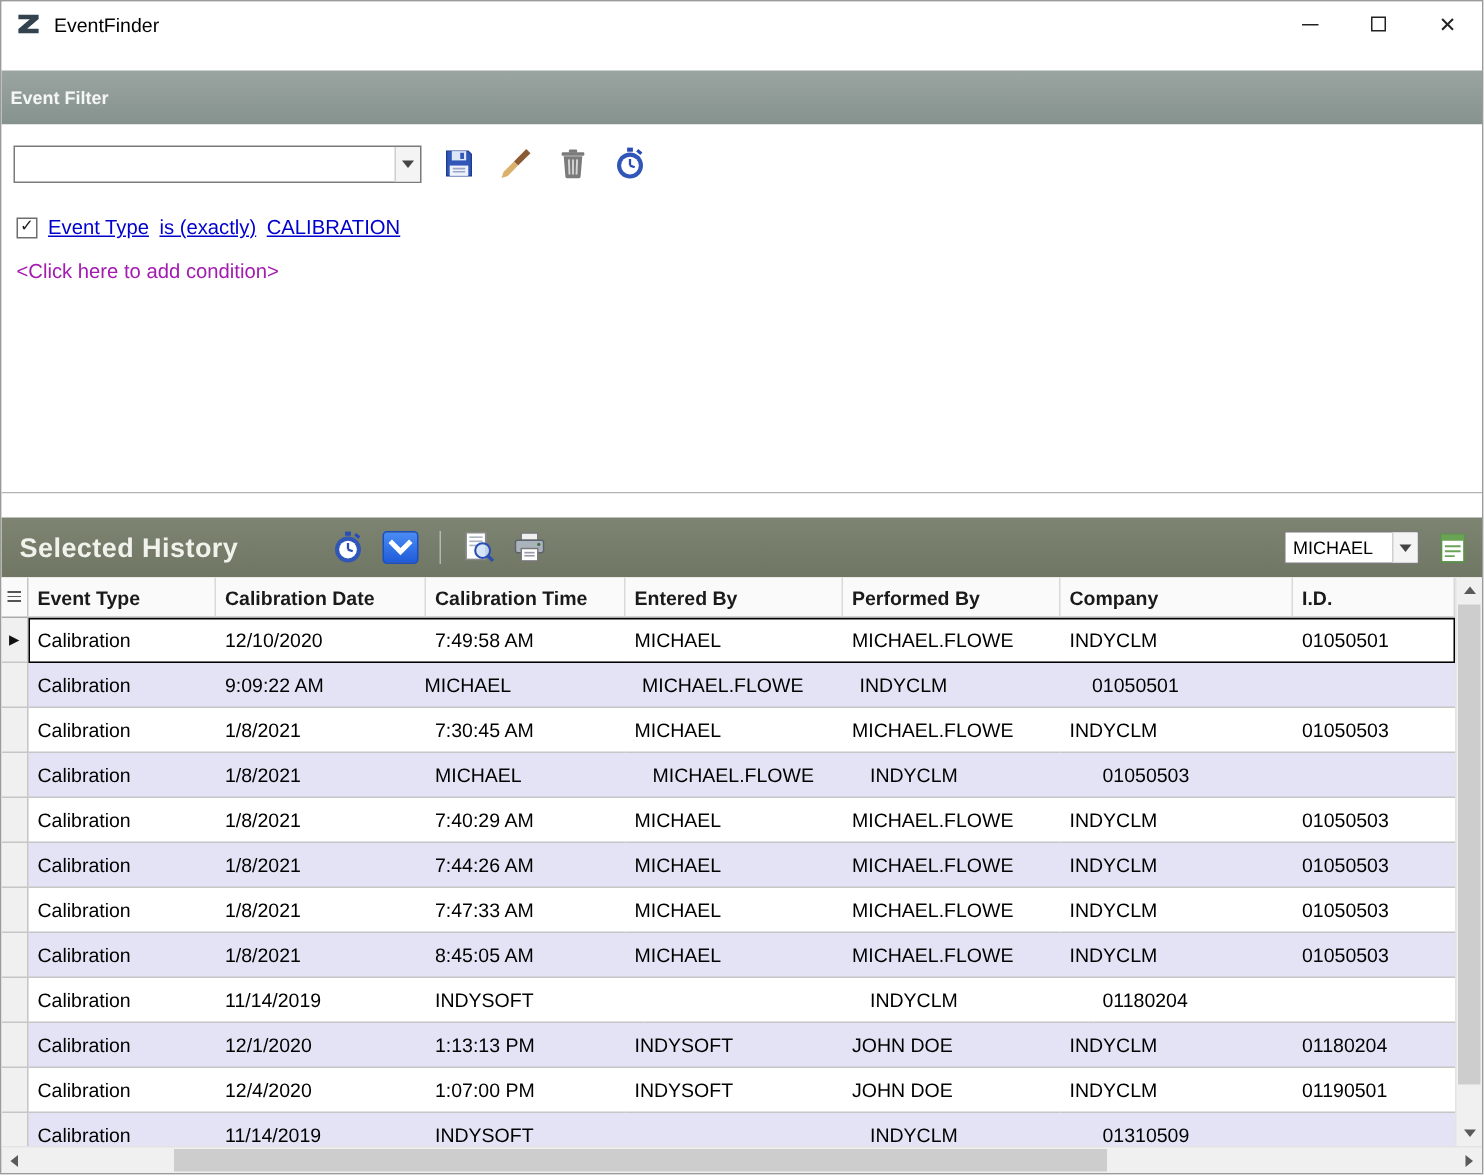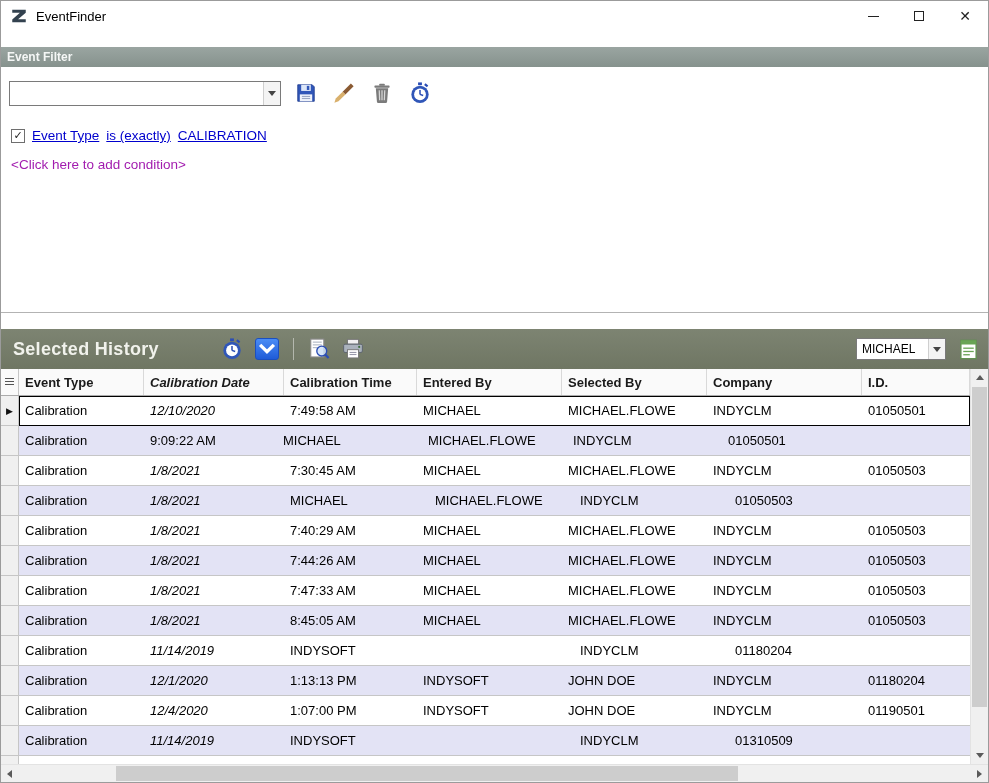--- a/index.html
+++ b/index.html
@@ -21,21 +21,21 @@
   .title-text { font-size: 13px; color: #000; flex: 1; }
   .win-btn { width: 46px; height: 30px; display: flex; align-items: center; justify-content: center; cursor: default; }
   .min-glyph { width: 11px; height: 1px; background: #222; display: block; }
   .max-glyph { width: 10px; height: 10px; border: 1px solid #222; display: block; }
   .close-glyph { font-size: 14px; color: #222; line-height: 1; }
 
   .tb-gap { height: 16px; flex: 0 0 auto; background: #fff; }
   .mid-gap { height: 16px; flex: 0 0 auto; background: #fff; }
 
   
-  .ef-bar { height: 20px; flex: 0 0 auto; background: linear-gradient(#9aa5a1, #86928d);
+  .ef-bar { height: 36px; flex: 0 0 auto; background: linear-gradient(#9aa5a1, #86928d);
             color: #f5f7f6; font-size: 12px; font-weight: bold;
             display: flex; align-items: center; padding-left: 6px; }
   .ef-toolbar { height: 52px; flex: 0 0 auto; display: flex; align-items: center; padding: 0 8px; background: #fff; }
   .combo { background: #fff; border: 1px solid #7a7a7a; display: flex; align-items: stretch; height: 25px; }
   .filter-combo { width: 272px; }
   .combo .val { flex: 1; font-size: 13px; display: flex; align-items: center; padding: 0 5px; white-space: nowrap; overflow: hidden; }
   .combo .dd { width: 17px; display: flex; align-items: center; justify-content: center; background: #f4f4f4; border-left: 1px solid #cfcfcf; }
   .dd-tri { width: 0; height: 0; border: 4px solid transparent; border-top: 5px solid #444; margin-top: 4px; }
   .tool-btn { width: 27px; height: 27px; display: flex; align-items: center; justify-content: center; margin-left: 11px; }
   .tool-btn:first-of-type { margin-left: 14px; }
@@ -77,21 +77,21 @@
   .grid-row { display: flex; height: 30px; background: #fff; position: relative; }
   .grid-row.alt { background: #e3e3f5; }
   .grid-row .c-ind { background: #f0f0f0; }
   .grid-row.selected { background: #fff; }
   .grid-row.selected::after { content: ""; position: absolute; left: 18px; right: 0; top: 0; bottom: 0;
         border: 1px solid #000; pointer-events: none; }
   .cell { border-bottom: 1px solid #c6c6c6; white-space: nowrap; overflow: hidden; }
   .dcell { font-size: 13px; color: #000; line-height: 29px; padding-left: 6px; }
   .c-ind { flex: 0 0 18px; border-right: 1px solid #c6c6c6; font-size: 9px; color: #111;
            display: flex; align-items: center; justify-content: center; padding-left: 0 !important; }
-  .c0 { flex: 0 0 125px; } .c1 { flex: 0 0 140px; font-style: italic; } .c2 { flex: 0 0 133px; }
+  .c0 { flex: 0 0 125px; } .c1 { flex: 0 0 140px; } .c2 { flex: 0 0 133px; }
   .c3 { flex: 0 0 145px; } .c4 { flex: 0 0 145px; } .c5 { flex: 0 0 155px; }
   .c6 { flex: 1 1 auto; }
 
   
   .vscroll { width: 18px; flex: 0 0 auto; background: #f0f0f0; border-left: 1px solid #e3e3e3;
              display: flex; flex-direction: column; }
   .sb-btn { height: 17px; flex: 0 0 auto; display: flex; align-items: center; justify-content: center; }
   .sb-thumb-v { height: 320px; margin: 1px 1px 0 1px; background: #cdcdcd; }
   .v-spacer { flex: 1; }
   .hscroll { height: 18px; flex: 0 0 auto; background: #f0f0f0; border-top: 1px solid #e3e3e3;
@@ -255,21 +255,21 @@
   <div class="grid-wrap">
     <div class="grid-main">
       <div class="grid-header">
         <div class="hc c-ind">
             <span class="grid-menu-glyph"></span>
           </div>
         <div class="hc c0">Event Type</div>
         <div class="hc c1">Calibration Date</div>
         <div class="hc c2">Calibration Time</div>
         <div class="hc c3">Entered By</div>
-        <div class="hc c4">Selected By</div>
+        <div class="hc c4">Performed By</div>
         <div class="hc c5">Company</div>
         <div class="hc c6">I.D.</div>
       </div>
       <div class="grid-body">
           <div class="grid-row selected">
     <div class="cell c-ind">▶</div>
     <div class="cell dcell c0">Calibration</div>
     <div class="cell dcell c1">12/10/2020</div>
     <div class="cell dcell c2">7:49:58 AM</div>
     <div class="cell dcell c3">MICHAEL</div>

